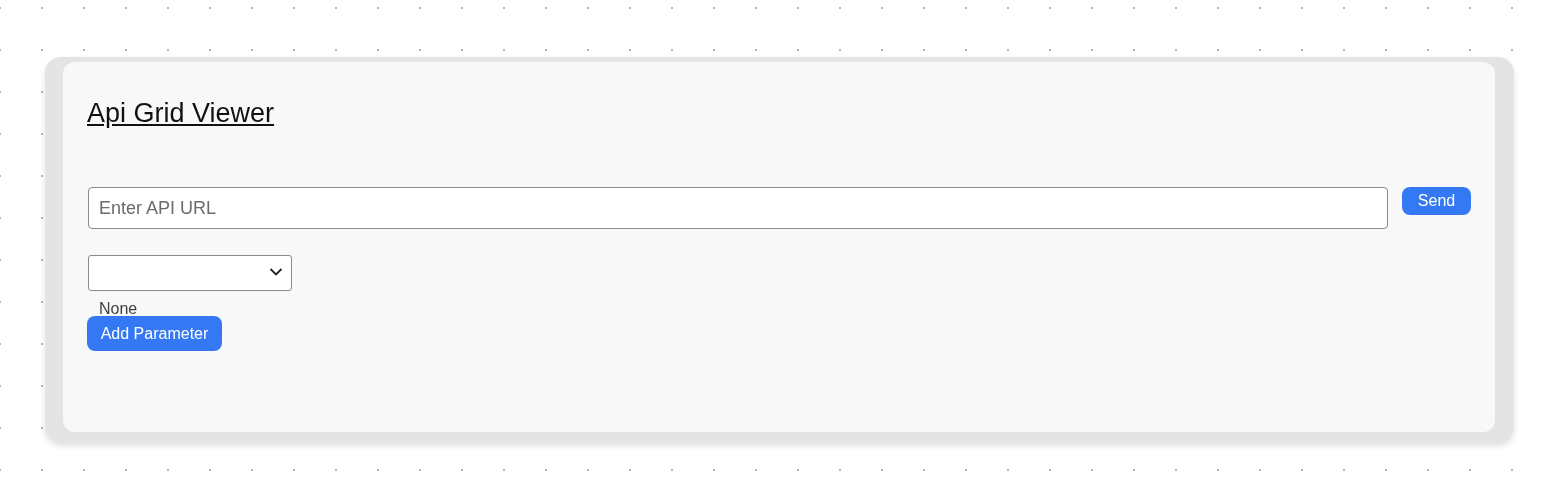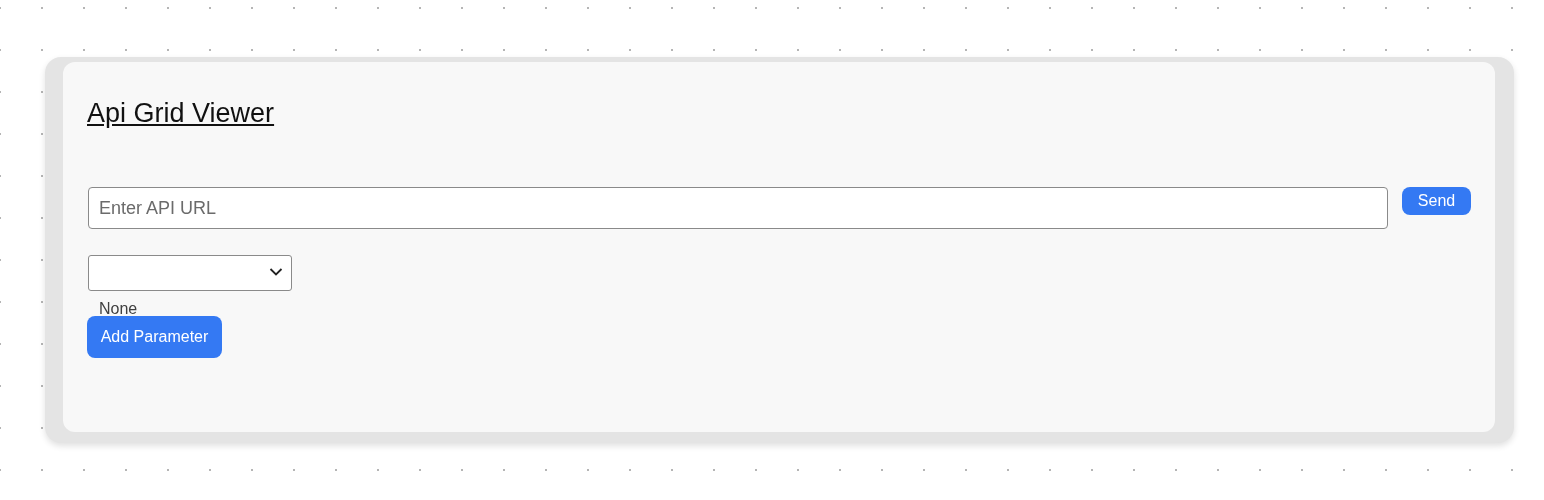--- a/index.html
+++ b/index.html
@@ -27,21 +27,21 @@
     position:absolute; left:88px; top:187px; width:1300px; height:42px; box-sizing:border-box;
     border:1px solid #8a8a8a; border-radius:4px; background:#fff;
     padding:0 10px; font-size:18px; font-family:"Liberation Sans", sans-serif; color:#111;
   }
   .url-input::placeholder { color:#6b6b6b; }
   .btn {
     position:absolute; background:#3479f3; color:#fff; border:none; border-radius:8px;
     font-size:16px; font-family:"Liberation Sans", sans-serif; cursor:pointer;
   }
   .send { left:1402px; top:187px; width:69px; height:28px; }
-  .add { left:87px; top:316px; width:135px; height:42px; }
+  .add { left:87px; top:316px; width:135px; height:35px; }
   .select-wrap {
     position:absolute; left:88px; top:255px; width:204px; height:36px; box-sizing:border-box;
     border:1px solid #8a8a8a; border-radius:3px; background:#fff;
   }
   .select-wrap .val { position:absolute; left:10px; top:8px; font-size:16px; color:#404040;margin-top:36px; }
   .select-wrap svg { position:absolute; right:8px; top:11px; }
 </style>
 </head>
 <body>
 

